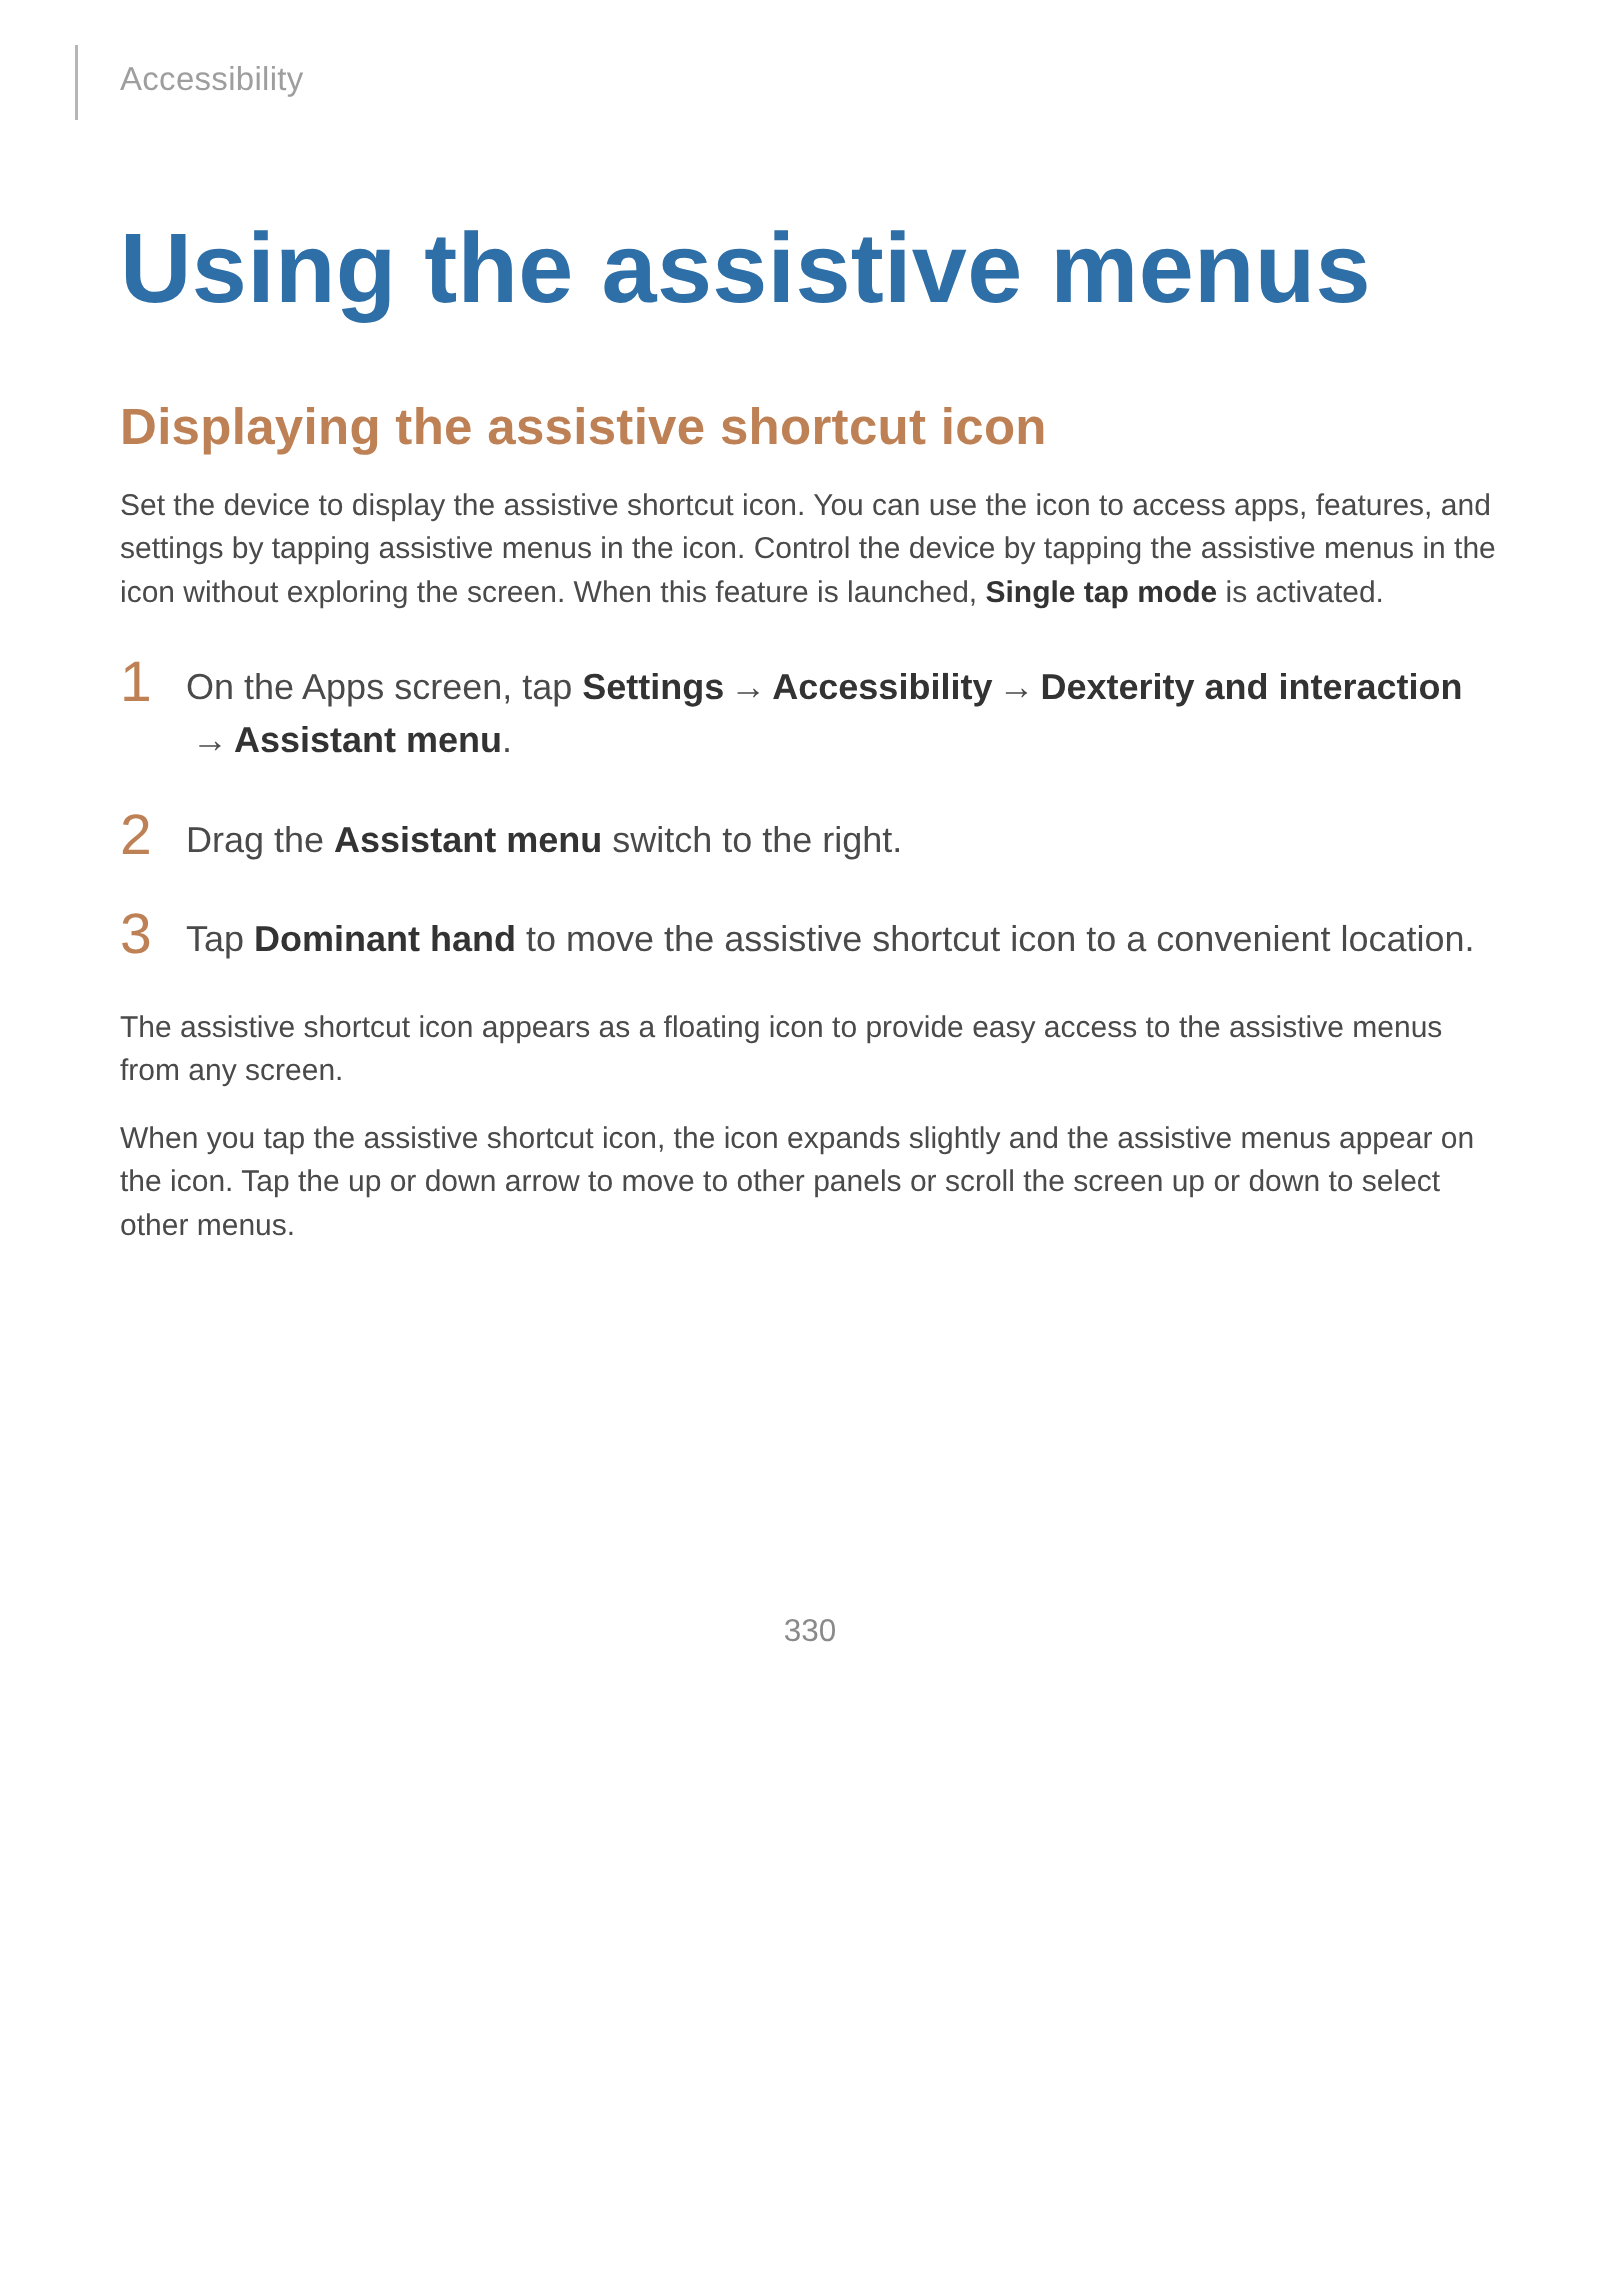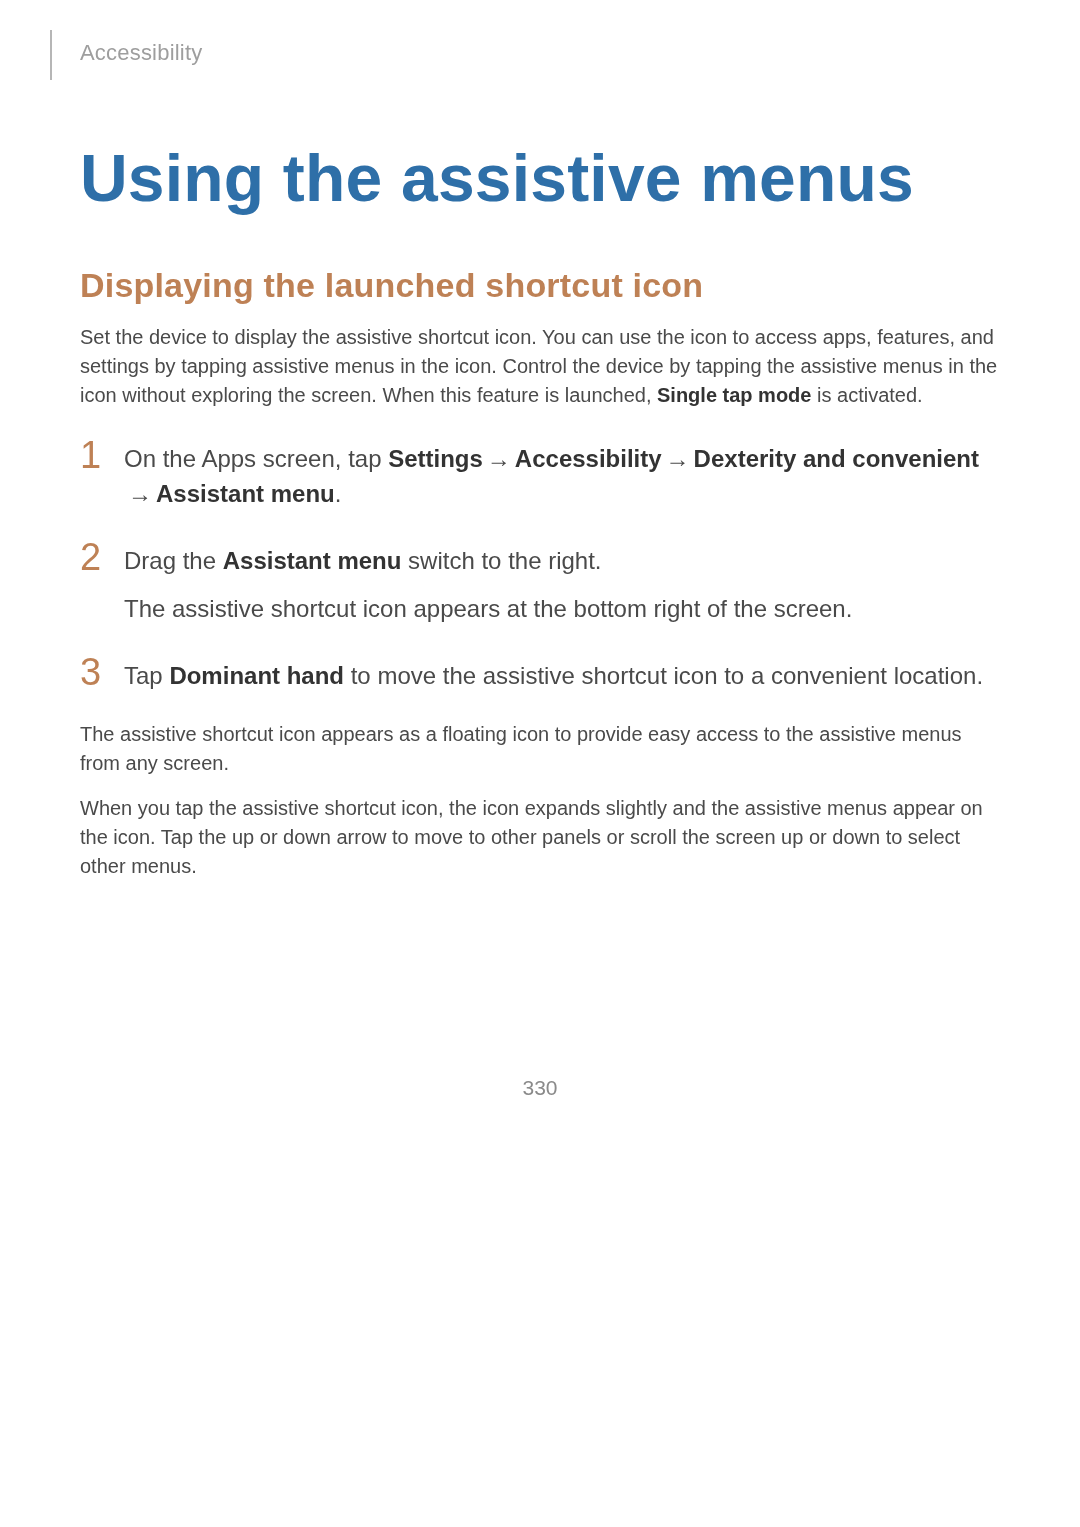--- a/index.html
+++ b/index.html
@@ -114,44 +114,43 @@
 
 <div class="page">
 
   <div class="header-region">
     <div class="header-rule"></div>
     <div class="section-label">Accessibility</div>
   </div>
 
   <h1 class="h1">Using the assistive menus</h1>
 
-  <h2 class="h2">Displaying the launched shortcut icon</h2>
+  <h2 class="h2">Displaying the assistive shortcut icon</h2>
 
   <p class="body-text">
     <span>Set the device to display the assistive shortcut icon. You can use the icon to access apps, features, and settings by tapping assistive menus in the icon. Control the device by tapping the assistive menus in the icon without exploring the screen. When this feature is launched, </span><span class="bold">Single tap mode</span><span> is activated.</span>
   </p>
 
   <div class="steps">
 
     <div class="step">
       <div class="step-num">1</div>
       <div class="step-body">
         <p>
-          <span>On the Apps screen, tap </span><span class="bold">Settings</span><span class="arrow"> → </span><span class="bold">Accessibility</span><span class="arrow"> → </span><span class="bold">Dexterity and convenient</span><span class="arrow"> → </span><span class="bold">Assistant menu</span><span>.</span>
+          <span>On the Apps screen, tap </span><span class="bold">Settings</span><span class="arrow"> → </span><span class="bold">Accessibility</span><span class="arrow"> → </span><span class="bold">Dexterity and interaction</span><span class="arrow"> → </span><span class="bold">Assistant menu</span><span>.</span>
         </p>
       </div>
     </div>
 
     <div class="step">
       <div class="step-num">2</div>
       <div class="step-body">
         <p>
           <span>Drag the </span><span class="bold">Assistant menu</span><span> switch to the right.</span>
         </p>
-        <p>The assistive shortcut icon appears at the bottom right of the screen.</p>
       </div>
     </div>
 
     <div class="step">
       <div class="step-num">3</div>
       <div class="step-body">
         <p>
           <span>Tap </span><span class="bold">Dominant hand</span><span> to move the assistive shortcut icon to a convenient location.</span>
         </p>
       </div>

